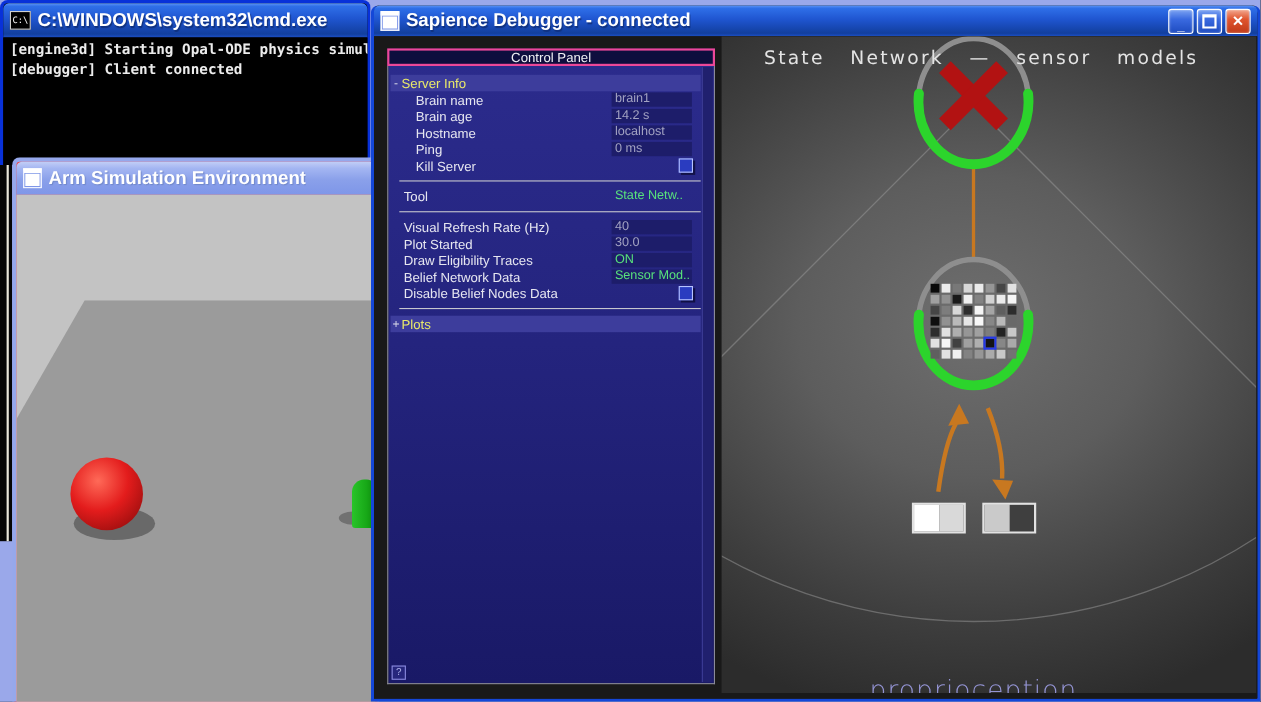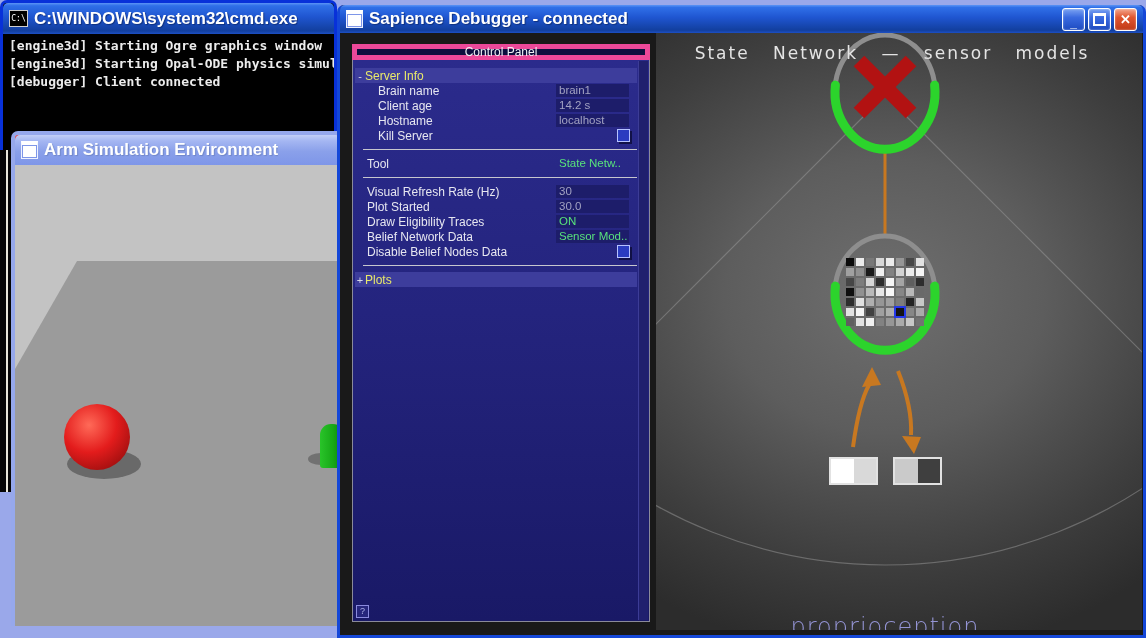--- a/index.html
+++ b/index.html
@@ -22,21 +22,21 @@
   #cmd-body{position:absolute;left:0;top:31px;right:0;bottom:0;background:#000;
     overflow:hidden;padding:3px 0 0 6px;}
   .cline{color:#ececec;font-family:"DejaVu Sans Mono",monospace;font-size:13px;
     font-weight:bold;line-height:18px;white-space:nowrap;}
 
   
   #cmd-edge{left:0;top:150px;width:11px;height:342px;background:#060606;z-index:2;}
   #cmd-edge .wline{position:absolute;left:6px;top:0;bottom:0;width:2px;background:#e9e7da;}
 
   
-  #arm-window{left:11px;top:131px;width:334px;height:495px;z-index:2;
+  #arm-window{left:11px;top:143px;width:334px;height:495px;z-index:2;
     border:4px solid #96a8ec;border-bottom:none;border-radius:7px 7px 0 0;background:#ef4444;}
   #arm-window .xp-titlebar{height:30px;
     background:linear-gradient(180deg,#c2cef6 0%,#a4b6f2 20%,#8aa0ea 55%,#7e96e8 100%);}
   #arm-window .xp-title{text-shadow:1px 1px 1px #6largest;-moz-x:0;text-shadow:1px 1px 1px #7187c8;}
   .win-ic{width:15px;height:13px;background:#fff;border:1px solid #eef2ff;border-top:4px solid #fff;
     box-shadow:0 0 0 1px #7e96e8 inset;flex:0 0 auto;}
   #arm-body{position:absolute;left:0;top:30px;right:0;bottom:0;background:#c3c3c3;overflow:hidden;}
   #arm-floor{position:absolute;left:0;top:0;right:0;bottom:0;background:#9b9b9b;
     clip-path:polygon(62px 96px,100% 96px,100% 100%,0% 100%,0% 204px);}
   #red-ball{position:absolute;left:49px;top:239px;width:66px;height:66px;border-radius:50%;
@@ -58,21 +58,21 @@
     font-size:12px;font-weight:bold;display:flex;align-items:center;justify-content:center;
     background:linear-gradient(180deg,#7aa2f2 0%,#3a6ae0 40%,#1e4bc0 100%);
     box-shadow:inset 0 0 2px rgba(255,255,255,.6);}
   .tb-btn.min span{transform:translateY(4px);}
   .tb-btn.max span{width:9px;height:8px;border:2px solid #fff;border-top-width:3px;display:block;}
   .tb-btn.close{background:linear-gradient(180deg,#f2a58c 0%,#e0552f 40%,#c03a18 100%);font-size:13px;}
   #dbg-body{position:absolute;left:0;top:28px;right:0;bottom:0;background:#191919;overflow:hidden;}
 
   
   #cpanel{position:absolute;left:12px;top:11px;width:298px;height:578px;}
-  #cp-title{box-sizing:border-box;border:5px solid #ec4899;background:#0e0e3e;color:#f0f0f4;
+  #cp-title{box-sizing:border-box;border:2px solid #ec4899;background:#0e0e3e;color:#f0f0f4;
     font-size:12px;height:16px;display:flex;align-items:center;justify-content:center;}
   #cp-body{box-sizing:border-box;position:absolute;top:16px;left:0;right:0;bottom:0;
     border:1px solid #8a8a9a;border-top:none;
     background:linear-gradient(180deg,#2b2b8c 0%,#24247e 45%,#191966 100%);
     padding-top:8px;overflow:hidden;}
   #cp-scroll{position:absolute;top:1px;right:1px;width:9px;bottom:1px;
     background:#20206e;border-left:1px solid #3c3c96;}
   .prow{height:15px;display:flex;align-items:center;position:relative;
     font-size:12px;color:#e6e6f0;margin-right:28px;}
   .phead{background:#3d3d9c;margin-left:2px;margin-right:12px;}
@@ -109,21 +109,20 @@
 </style>
 </head>
 <body>
 
 <div class="win" id="cmd-window">
   <div class="xp-titlebar">
     <div class="cmd-ic">C:\</div>
     <div class="xp-title">C:\WINDOWS\system32\cmd.exe</div>
   </div>
   <div id="cmd-body">
-      <div class="cline">[engine3d] Starting Ogre graphics window</div>
       <div class="cline">[engine3d] Starting Opal-ODE physics simul</div>
       <div class="cline">[debugger] Client connected</div>
     </div>
 </div>
 
 <div class="win" id="cmd-edge">
   <div class="wline"></div>
 </div>
 
 <div class="win" id="arm-window">
@@ -164,40 +163,44 @@
         <div id="cp-rows">
             <div class="prow phead">
               <span class="pm">-</span>
               <span class="phl">Server Info</span>
             </div>
             <div class="prow">
               <span class="plabel ind">Brain name</span>
               <span class="pval box">brain1</span>
             </div>
             <div class="prow">
-              <span class="plabel ind">Client age</span>
+              <span class="plabel ind">Brain age</span>
               <span class="pval box">14.2 s</span>
             </div>
             <div class="prow">
               <span class="plabel ind">Hostname</span>
               <span class="pval box">localhost</span>
             </div>
             <div class="prow">
+              <span class="plabel ind">Ping</span>
+              <span class="pval box">0 ms</span>
+            </div>
+            <div class="prow">
               <span class="plabel ind">Kill Server</span>
               <span class="pcheck"></span>
             </div>
             <div class="psep"></div>
             <div class="prow">
               <span class="plabel">Tool</span>
               <span class="pval green">State Netw..</span>
             </div>
             <div class="psep"></div>
             <div class="prow">
               <span class="plabel">Visual Refresh Rate (Hz)</span>
-              <span class="pval box">30</span>
+              <span class="pval box">40</span>
             </div>
             <div class="prow">
               <span class="plabel">Plot Started</span>
               <span class="pval box">30.0</span>
             </div>
             <div class="prow">
               <span class="plabel">Draw Eligibility Traces</span>
               <span class="pval greenbox">ON</span>
             </div>
             <div class="prow">

